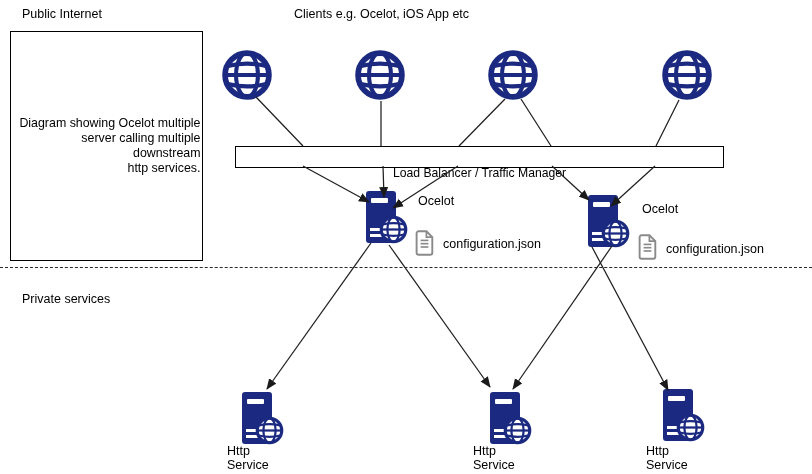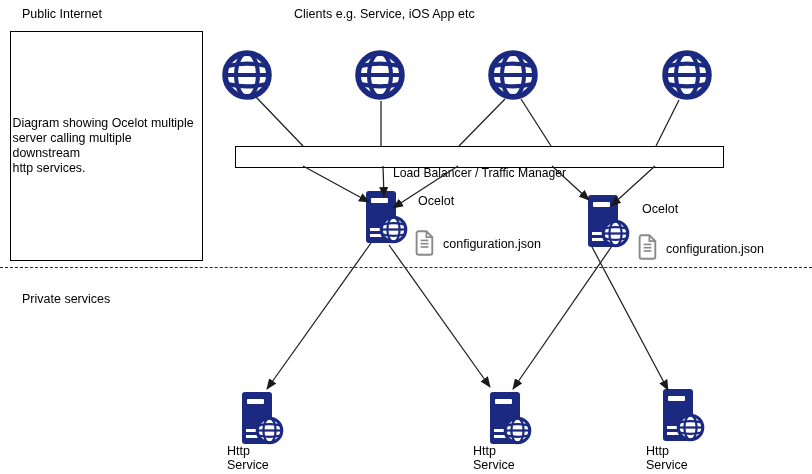--- a/index.html
+++ b/index.html
@@ -10,21 +10,21 @@
   html,body{margin:0;padding:0;background:#fff;}
   .canvas{
     position:relative;width:812px;height:474px;background:#ffffff;overflow:hidden;
     font-family:"Liberation Sans","DejaVu Sans",sans-serif;color:#000;border-radius:24px;
   }
   .lbl{position:absolute;font-size:12.5px;white-space:nowrap;}
   .desc-box{
     position:absolute;left:10px;top:31px;width:191px;height:228px;
     border:1.6px solid #000;background:#fff;display:flex;align-items:center;justify-content:center;
   }
-  .desc-text{font-size:12.4px;line-height:1.2;text-align:left;white-space:pre-line;width:188px;}
+  .desc-text{font-size:12.4px;line-height:1.2;text-align:right;white-space:pre-line;width:188px;}
   .lb-box{
     position:absolute;left:235px;top:146px;width:487px;height:20px;border:1.2px solid #000;
     background:#fff;display:flex;align-items:center;justify-content:center;z-index:2;
   }
   .lb-box span{font-size:12.2px;margin-top:32px;}
   .client-globe{position:absolute;width:52px;height:52px;color:var(--navy);z-index:1;}
   .tower-node{position:absolute;width:44px;height:54px;z-index:1;}
   .tower{position:absolute;left:0;top:0;width:30px;height:52px;background:var(--navy);border-radius:3px;}
   .tower .slot{position:absolute;left:5px;top:7px;width:17px;height:5px;background:#fff;border-radius:1px;}
   .tower .l1{position:absolute;left:4px;top:37px;width:13px;height:2.5px;background:#fff;}
@@ -53,21 +53,21 @@
         <path d="M5.2 1.5 h9 L21 8.3 v18 a2.3 2.3 0 0 1-2.3 2.3 H5.2 A2.3 2.3 0 0 1 2.9 26.3 V3.8 A2.3 2.3 0 0 1 5.2 1.5 z" fill="#fff" stroke="currentColor" stroke-width="2.2"></path>
         <path d="M14.2 1.5 v6.8 h6.8" fill="none" stroke="currentColor" stroke-width="2"></path>
         <line x1="7.5" y1="12" x2="16.5" y2="12" stroke="currentColor" stroke-width="1.9"></line>
         <line x1="7.5" y1="15.8" x2="16.5" y2="15.8" stroke="currentColor" stroke-width="1.9"></line>
         <line x1="7.5" y1="19.6" x2="16.5" y2="19.6" stroke="currentColor" stroke-width="1.9"></line>
       </symbol>
     </defs>
   </svg>
 
   <div class="lbl" style="left:22px;top:7px">Public Internet</div>
-  <div class="lbl" style="left:294px;top:7px">Clients e.g. Service, iOS App etc</div>
+  <div class="lbl" style="left:294px;top:7px">Clients e.g. Ocelot, iOS App etc</div>
 
   <div class="desc-box">
     <div class="desc-text">Diagram showing Ocelot multiple
 server calling multiple downstream
 http services.</div>
   </div>
 
   <svg class="client-globe" style="left:221px;top:49px">
       <use href="#globe"></use>
     </svg>

